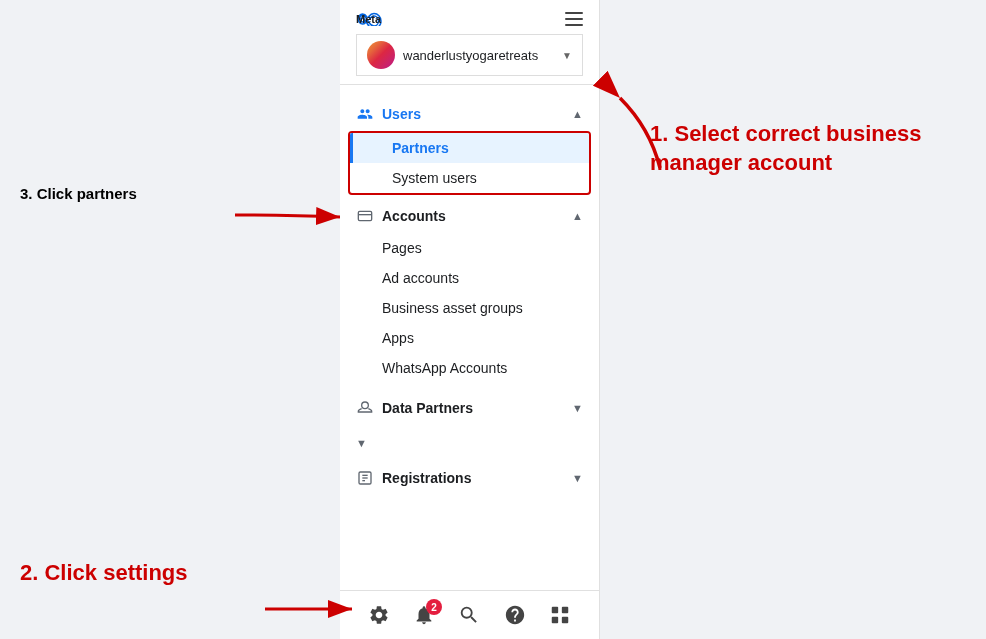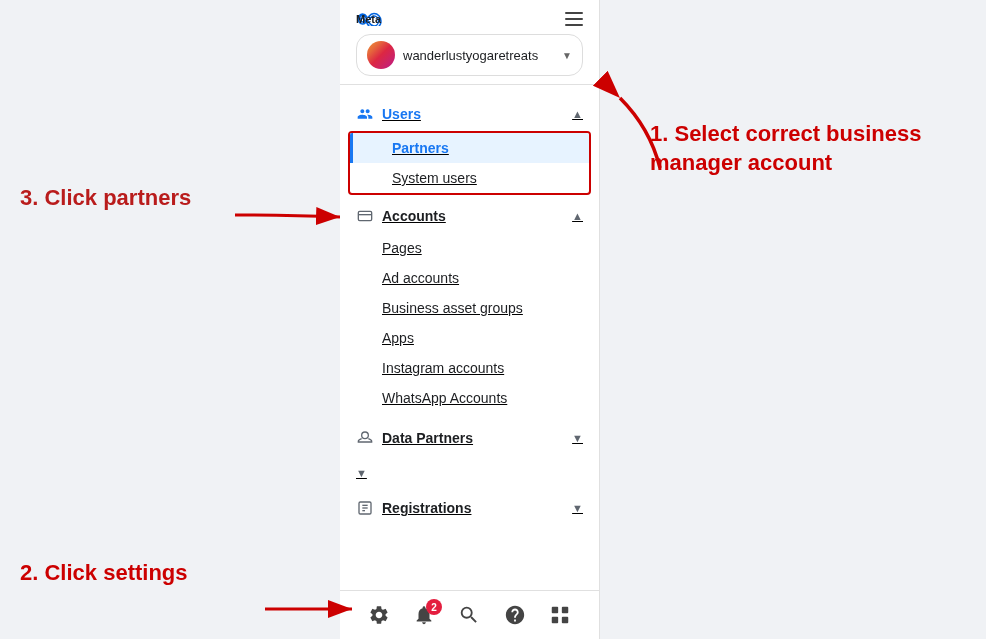--- a/index.html
+++ b/index.html
@@ -70,21 +70,21 @@
       font-weight: 700;
       color: #1c1e21;
       margin-bottom: 10px;
     }
 
     .account-selector {
       display: flex;
       align-items: center;
       gap: 8px;
       border: 1px solid #ddd;
-      border-radius: 14px;
+      border-radius: 0;
       padding: 6px 10px;
       cursor: pointer;
       background: #fff;
     }
 
     .account-avatar {
       width: 28px;
       height: 28px;
       border-radius: 50%;
       background: linear-gradient(135deg, #f09433, #e6683c, #dc2743, #cc2366, #bc1888);
@@ -104,21 +104,20 @@
 
     
     .sidebar-nav {
       flex: 1;
       overflow-y: auto;
       padding: 12px 0;
     }
 
     .nav-section {
       margin-bottom: 4px;
-      text-decoration: underline;
     }
 
     .nav-section-header {
       display: flex;
       align-items: center;
       justify-content: space-between;
       padding: 8px 16px;
       cursor: pointer;
     }
 
@@ -221,22 +220,22 @@
       display: flex;
       align-items: center;
       justify-content: center;
     }
 
     
     .annotation-left-top {
       position: absolute;
       left: 20px;
       top: 185px;
-      color: #b91c1c;
-      font-size: 22px;
+      color: #000000;
+      font-size: 15px;
       font-weight: 900;
       max-width: 280px;
       line-height: 1.2;
     }
 
     .annotation-left-bottom {
       position: absolute;
       left: 20px;
       top: 560px;
       color: #cc0000;
@@ -327,21 +326,20 @@
             </div>
             <span class="nav-section-label">Accounts</span>
           </div>
           <span class="chevron">▲</span>
         </div>
         <div class="nav-items">
           <div class="nav-item">Pages</div>
           <div class="nav-item">Ad accounts</div>
           <div class="nav-item">Business asset groups</div>
           <div class="nav-item">Apps</div>
-          <div class="nav-item">Instagram accounts</div>
           <div class="nav-item">WhatsApp Accounts</div>
         </div>
       </div>
 
       <div class="nav-section">
         <div class="nav-section-header">
           <div class="nav-section-header-left">
             <div class="section-icon grey">
               <svg width="16" height="16" viewBox="0 0 24 24" fill="none" stroke="#606770" stroke-width="2">
                 <circle cx="12" cy="8" r="5"></circle>

